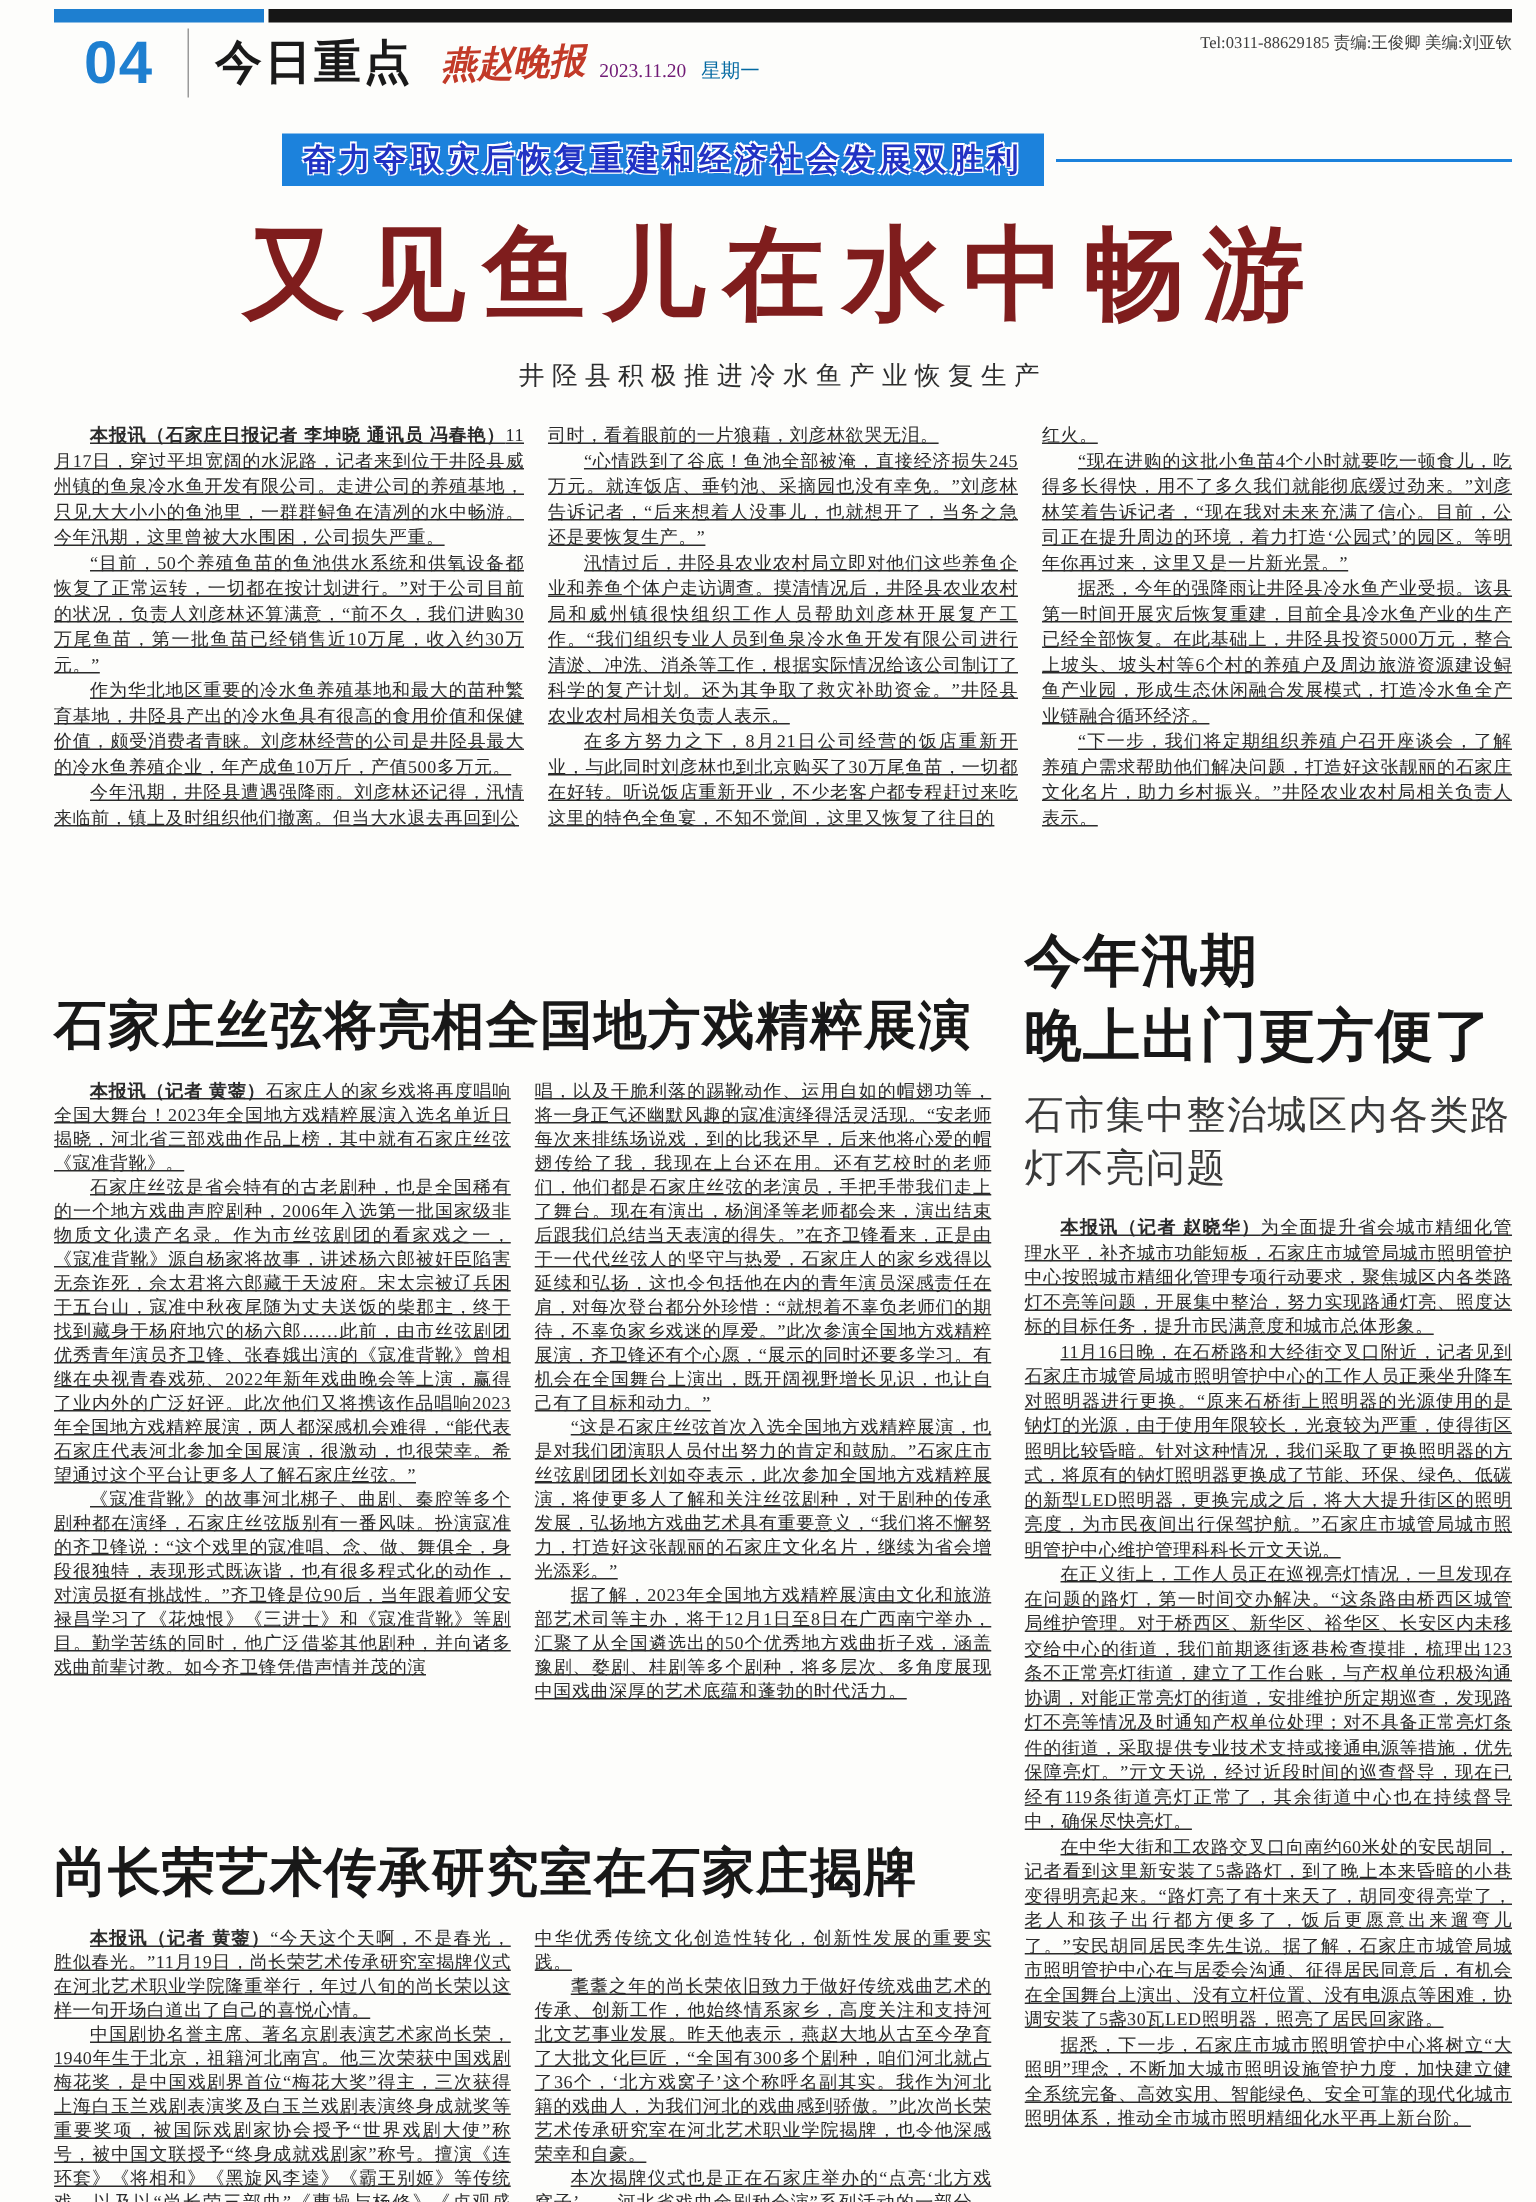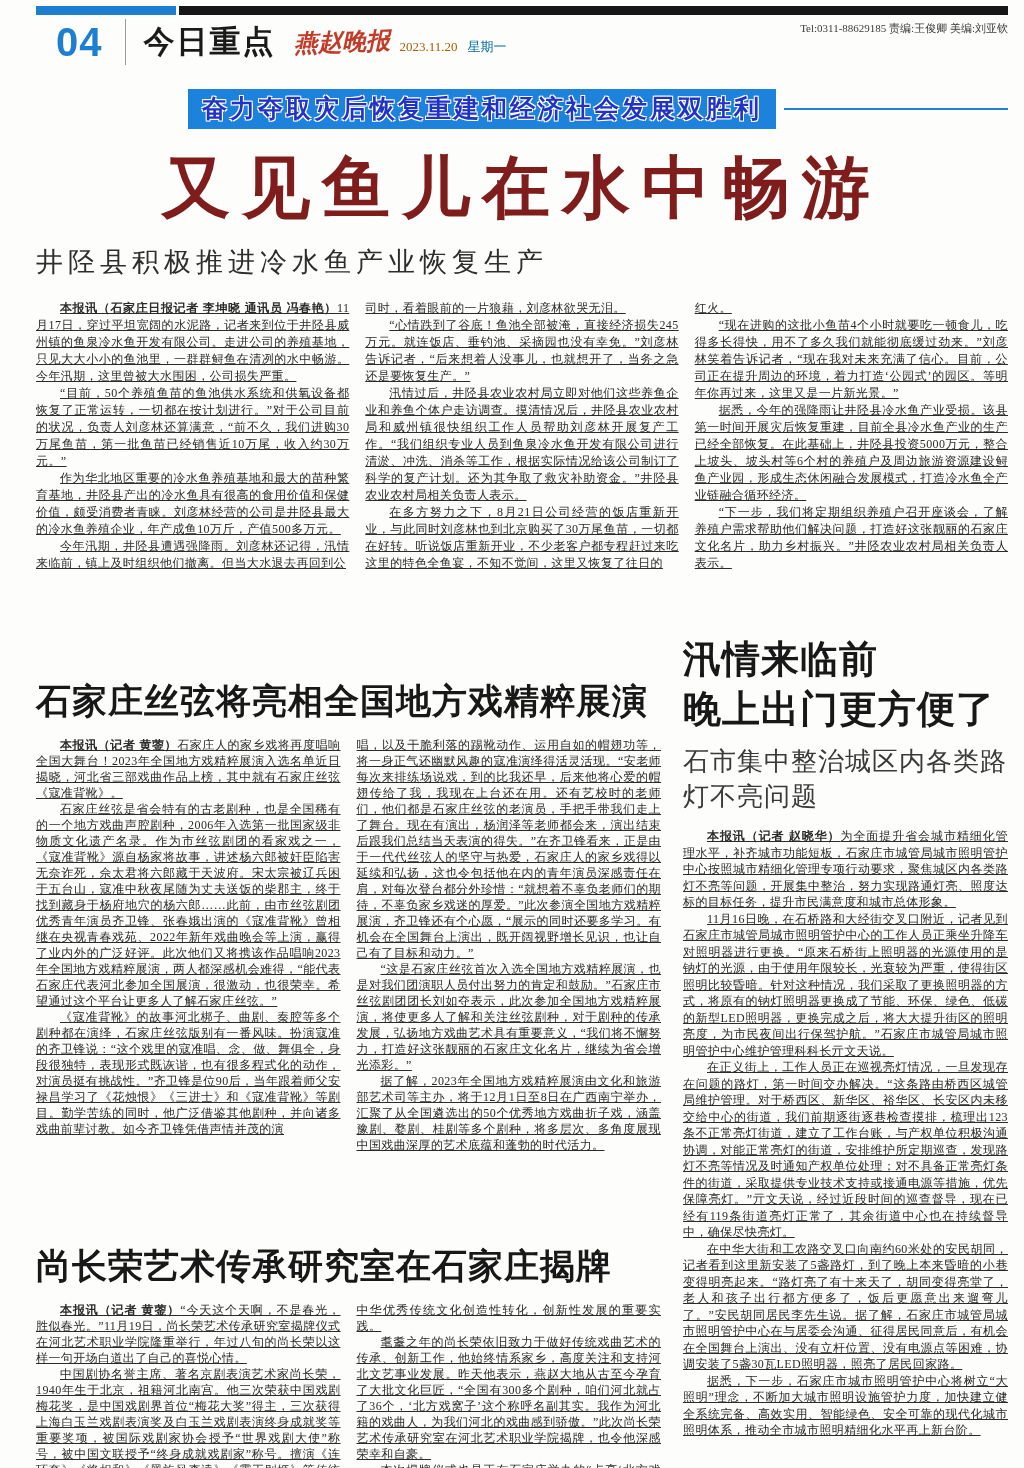--- a/index.html
+++ b/index.html
@@ -14,43 +14,43 @@
 
   
   .topbars { display:flex; align-items:center; }
   .bar-blue { width:140px; height:9px; background:#1e7fd0; }
   .bar-black { flex:1; height:9px; background:#161616; margin-left:3px; }
   .header-row { display:flex; align-items:center; padding:4px 0 10px 20px; }
   .pageno { font-family:"Liberation Sans", sans-serif; font-weight:bold; font-size:40px; color:#1e7fd0; letter-spacing:1px; }
   .hdr-divider { width:1px; height:46px; background:#9a9a9a; margin:0 18px 0 22px; }
   .section-title { font-family:"Liberation Sans", sans-serif; font-weight:800; font-size:31px; color:#1a1a1a; letter-spacing:2px; }
   .paper-logo { font-family:"Liberation Serif", serif; font-style:italic; font-weight:bold; font-size:24px; color:#c23a28; margin-left:18px; transform:rotate(-2deg); }
-  .hdr-date { font-size:13px; color:#a16207; margin-left:10px; margin-top:10px; }
+  .hdr-date { font-size:13px; color:#701a75; margin-left:10px; margin-top:10px; }
   .hdr-weekday { font-size:13px; color:#0369a1; margin-left:10px; margin-top:10px; }
   .contact { margin-left:auto; font-size:11px; color:#3c3c3c; align-self:flex-start; margin-top:2px; }
 
   
   .lead-story { margin-top:14px; }
   .kicker-row { display:flex; align-items:center; }
   .kicker-spacer { width:152px; }
   .kicker-banner {
     background:#1c82dc; color:#2133c4; font-family:"Liberation Sans", sans-serif;
-    font-weight:800; font-size:25px; letter-spacing:3px;
+    font-weight:800; font-size:21px; letter-spacing:3px;
     padding:3px 14px 4px; white-space:nowrap;
     text-shadow:-1px -1px 0 #fff, 1px -1px 0 #fff, -1px 1px 0 #fff, 1px 1px 0 #fff;
   }
   .kicker-rule { flex:1; height:2px; background:#1c82dc; margin-left:8px; }
   .lead-headline {
     margin-top:14px; text-align:center;
     font-family:"Liberation Sans", sans-serif; font-weight:900;
     font-size:68px; letter-spacing:12px; color:#7f1d1d; white-space:nowrap;
   }
   .lead-subhead {
-    margin-top:10px; text-align:left;
-    font-size:27px; letter-spacing:5px; color:#2e2e2e; font-weight:400;font-family:Liberation Mono, monospace;
+    margin-top:10px; text-align:center;
+    font-size:17px; letter-spacing:5px; color:#2e2e2e; font-weight:400;font-family:Liberation Mono, monospace;
   }
   .lead-cols { display:flex; gap:16px; margin-top:20px; height:314px; overflow:hidden; }
   .lead-cols .col { flex:1; }
 
   
   .bodytext p {
     font-size:12px; line-height:17px; letter-spacing:0.4px;
     text-align:justify; text-indent:2em; color:#2b2b2b;text-decoration:underline;
   }
   .bodytext p.flush { text-indent:0; }
@@ -163,21 +163,21 @@
               <p>本次揭牌仪式也是正在石家庄举办的“点亮‘北方戏窝子’——河北省戏曲全剧种会演”系列活动的一部分。接下来河北省非遗代表性戏曲剧种折子戏专场演出、河北梆子优秀剧目折子戏专场演出等，将在省会部分高校相继举办。</p>
             </div>
         </div>
       </section>
 
     </div>
 
     <div class="bottom-right">
       <section class="art3">
         <h2 class="art3-headline">
-          <span>汛情来临前</span><br>
+          <span>今年汛期</span><br>
           <span>晚上出门更方便了</span>
         </h2>
         <div class="art3-subhead">石市集中整治城区内各类路灯不亮问题</div>
         <div class="art3-body bodytext">
             <p><b>本报讯（记者 赵晓华）</b>为全面提升省会城市精细化管理水平，补齐城市功能短板，石家庄市城管局城市照明管护中心按照城市精细化管理专项行动要求，聚焦城区内各类路灯不亮等问题，开展集中整治，努力实现路通灯亮、照度达标的目标任务，提升市民满意度和城市总体形象。</p>
             <p>11月16日晚，在石桥路和大经街交叉口附近，记者见到石家庄市城管局城市照明管护中心的工作人员正乘坐升降车对照明器进行更换。“原来石桥街上照明器的光源使用的是钠灯的光源，由于使用年限较长，光衰较为严重，使得街区照明比较昏暗。针对这种情况，我们采取了更换照明器的方式，将原有的钠灯照明器更换成了节能、环保、绿色、低碳的新型LED照明器，更换完成之后，将大大提升街区的照明亮度，为市民夜间出行保驾护航。”石家庄市城管局城市照明管护中心维护管理科科长亓文天说。</p>
             <p>在正义街上，工作人员正在巡视亮灯情况，一旦发现存在问题的路灯，第一时间交办解决。“这条路由桥西区城管局维护管理。对于桥西区、新华区、裕华区、长安区内未移交给中心的街道，我们前期逐街逐巷检查摸排，梳理出123条不正常亮灯街道，建立了工作台账，与产权单位积极沟通协调，对能正常亮灯的街道，安排维护所定期巡查，发现路灯不亮等情况及时通知产权单位处理；对不具备正常亮灯条件的街道，采取提供专业技术支持或接通电源等措施，优先保障亮灯。”亓文天说，经过近段时间的巡查督导，现在已经有119条街道亮灯正常了，其余街道中心也在持续督导中，确保尽快亮灯。</p>
             <p>在中华大街和工农路交叉口向南约60米处的安民胡同，记者看到这里新安装了5盏路灯，到了晚上本来昏暗的小巷变得明亮起来。“路灯亮了有十来天了，胡同变得亮堂了，老人和孩子出行都方便多了，饭后更愿意出来遛弯儿了。”安民胡同居民李先生说。据了解，石家庄市城管局城市照明管护中心在与居委会沟通、征得居民同意后，有机会在全国舞台上演出、没有立杆位置、没有电源点等困难，协调安装了5盏30瓦LED照明器，照亮了居民回家路。</p>
             <p>据悉，下一步，石家庄市城市照明管护中心将树立“大照明”理念，不断加大城市照明设施管护力度，加快建立健全系统完备、高效实用、智能绿色、安全可靠的现代化城市照明体系，推动全市城市照明精细化水平再上新台阶。</p>
           </div>

